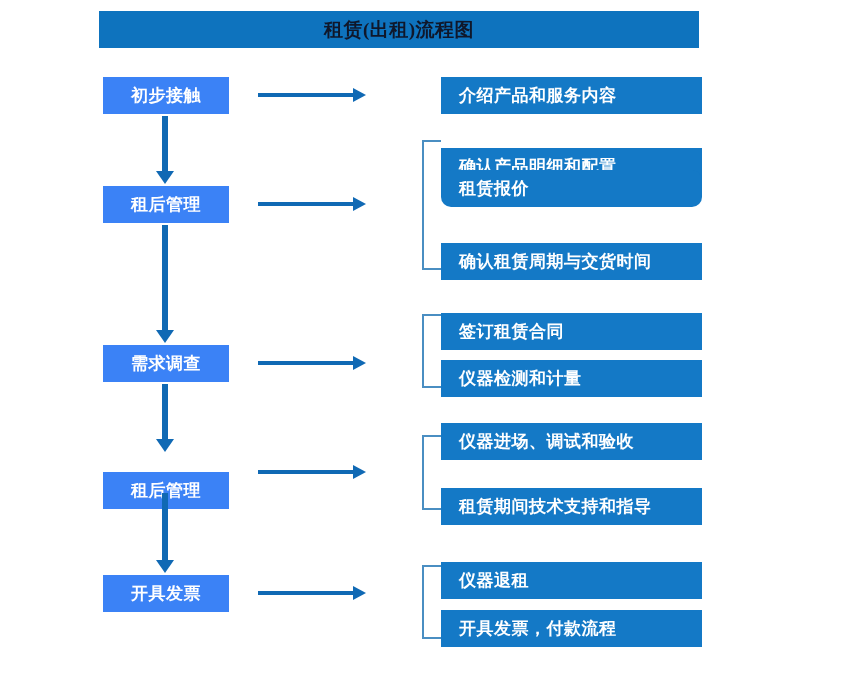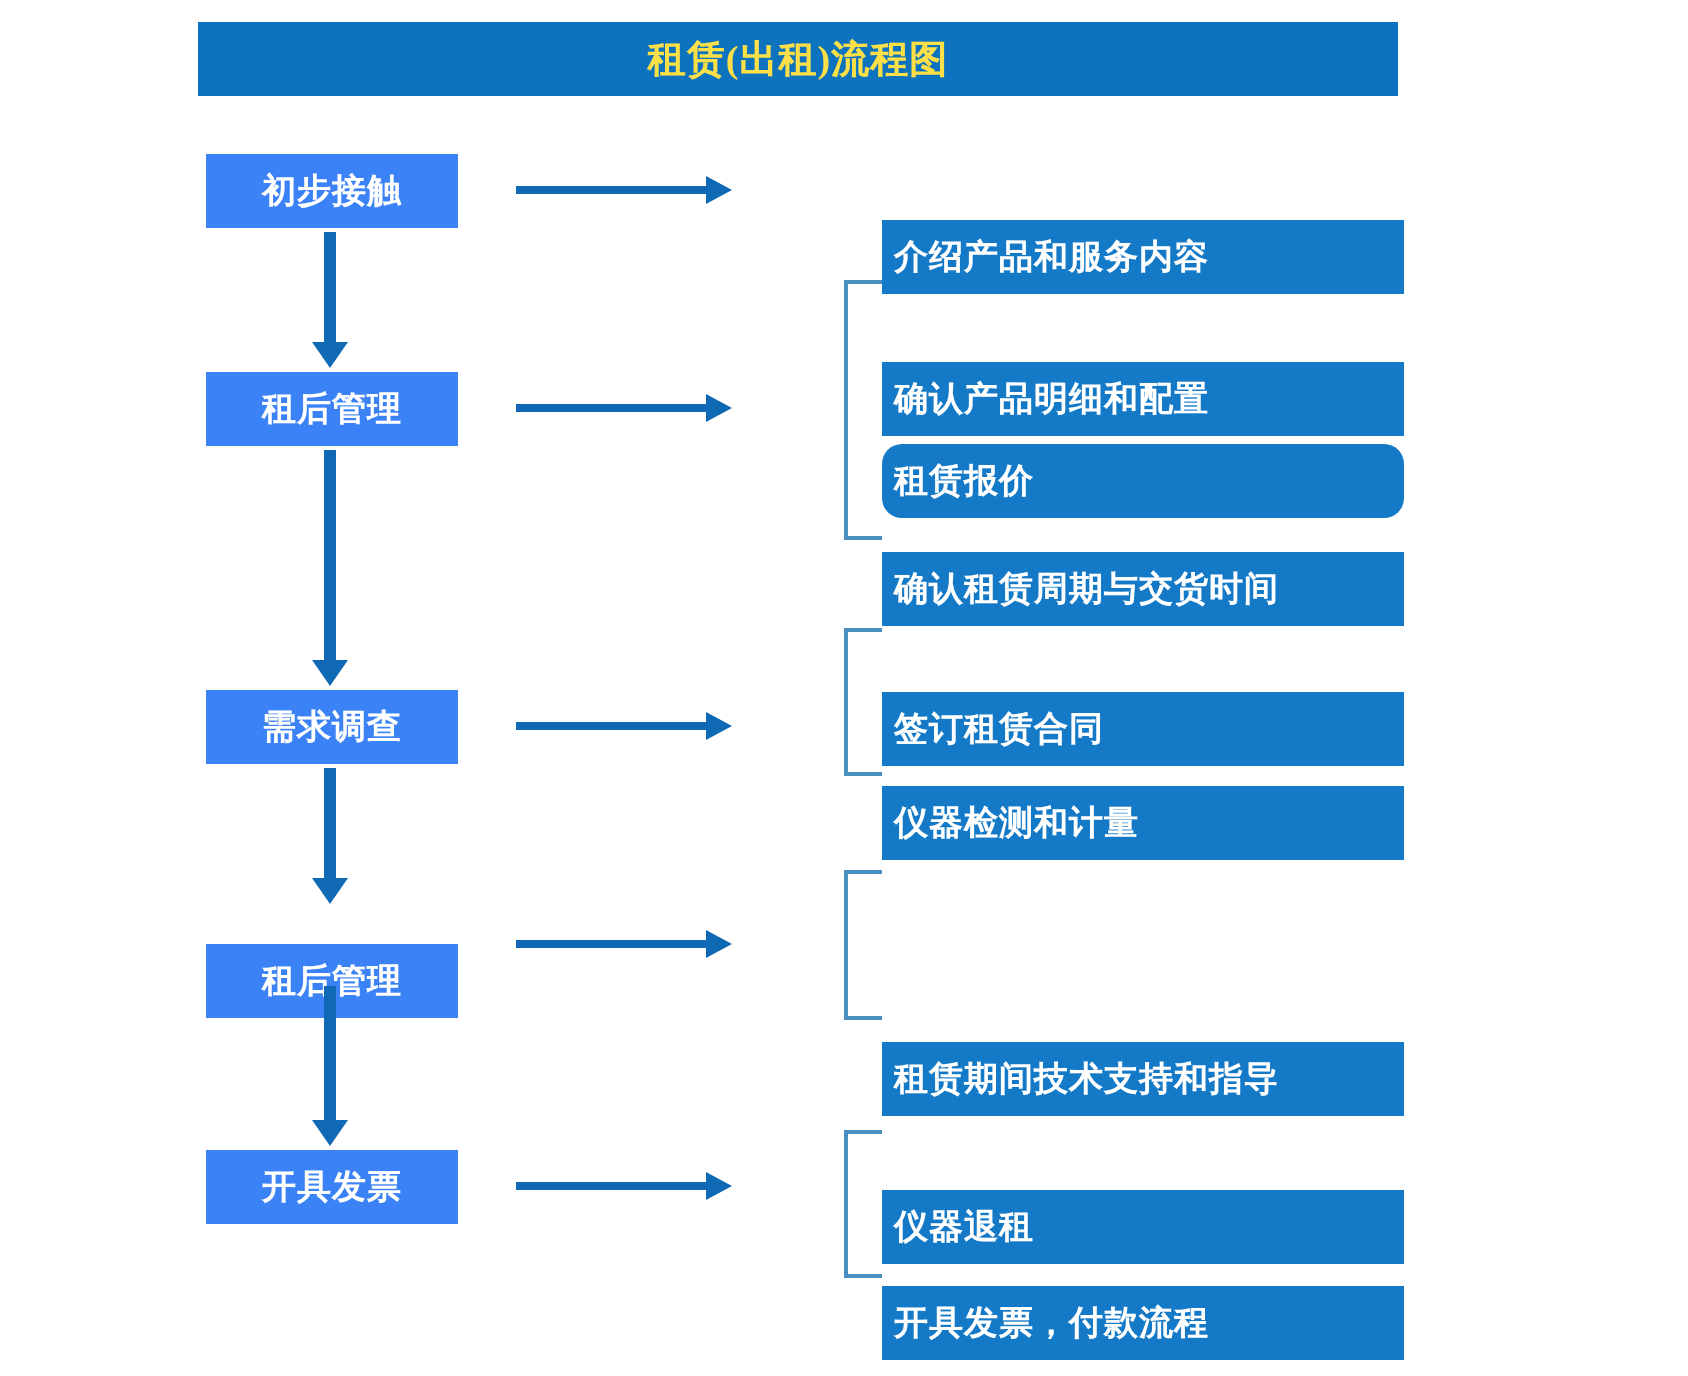--- a/index.html
+++ b/index.html
@@ -21,21 +21,21 @@
   }
 
   
   .title-bar {
     position: absolute;
     left: 99px;
     top: 11px;
     width: 600px;
     height: 37px;
     background: #0e73be;
-    color: #fde047;
+    color: #0f172a;
     display: flex;
     align-items: center;
     justify-content: center;
     font-size: 19px;
     font-weight: bold;
     letter-spacing: 0.5px;
     box-sizing: border-box;
   }
 
   
@@ -59,26 +59,25 @@
   .detail-box {
     position: absolute;
     left: 441px;
     width: 261px;
     height: 37px;
     background: #1479c6;
     color: #ffffff;
     display: flex;
     align-items: center;
     justify-content: flex-start;
-    padding-left: 6px;
+    padding-left: 18px;
     font-size: 17px;
     font-weight: bold;
     box-sizing: border-box;
     letter-spacing: 0.5px;
-    margin-top: 33px;
   }
 
   
   .h-arrow {
     position: absolute;
     height: 14px;
     width: 108px;
   }
   .h-arrow .shaft {
     position: absolute;
@@ -184,24 +183,25 @@
   </div>
 
   <div class="bracket" style="left:422px; top:140px; height:130px;"></div>
   <div class="bracket" style="left:422px; top:314px; height:74px;"></div>
   <div class="bracket" style="left:422px; top:435px; height:75px;"></div>
   <div class="bracket" style="left:422px; top:565px; height:74px;"></div>
 
   <div class="detail-box" style="top:77px;">介绍产品和服务内容</div>
 
   <div class="detail-box" style="top:148px;">确认产品明细和配置</div>
-  <div class="detail-box" style="top:189px;border-radius:10px;">租赁报价</div>
+  <div class="detail-box" style="top:170px;border-radius:10px;">租赁报价</div>
   <div class="detail-box" style="top:243px;">确认租赁周期与交货时间</div>
 
   <div class="detail-box" style="top:313px;">签订租赁合同</div>
   <div class="detail-box" style="top:360px;">仪器检测和计量</div>
 
+  <div class="detail-box" style="top:423px;">仪器进场、调试和验收</div>
   <div class="detail-box" style="top:488px;">租赁期间技术支持和指导</div>
 
   <div class="detail-box" style="top:562px;">仪器退租</div>
   <div class="detail-box" style="top:610px;">开具发票，付款流程</div>
 
 </div>
 
 </body></html>

